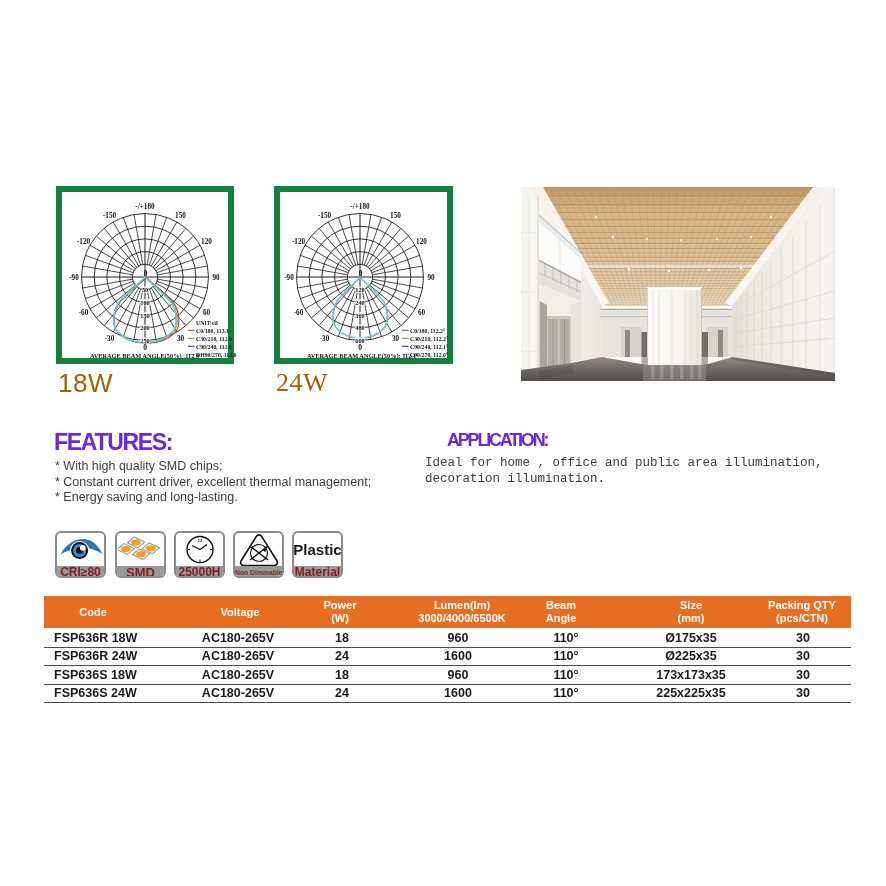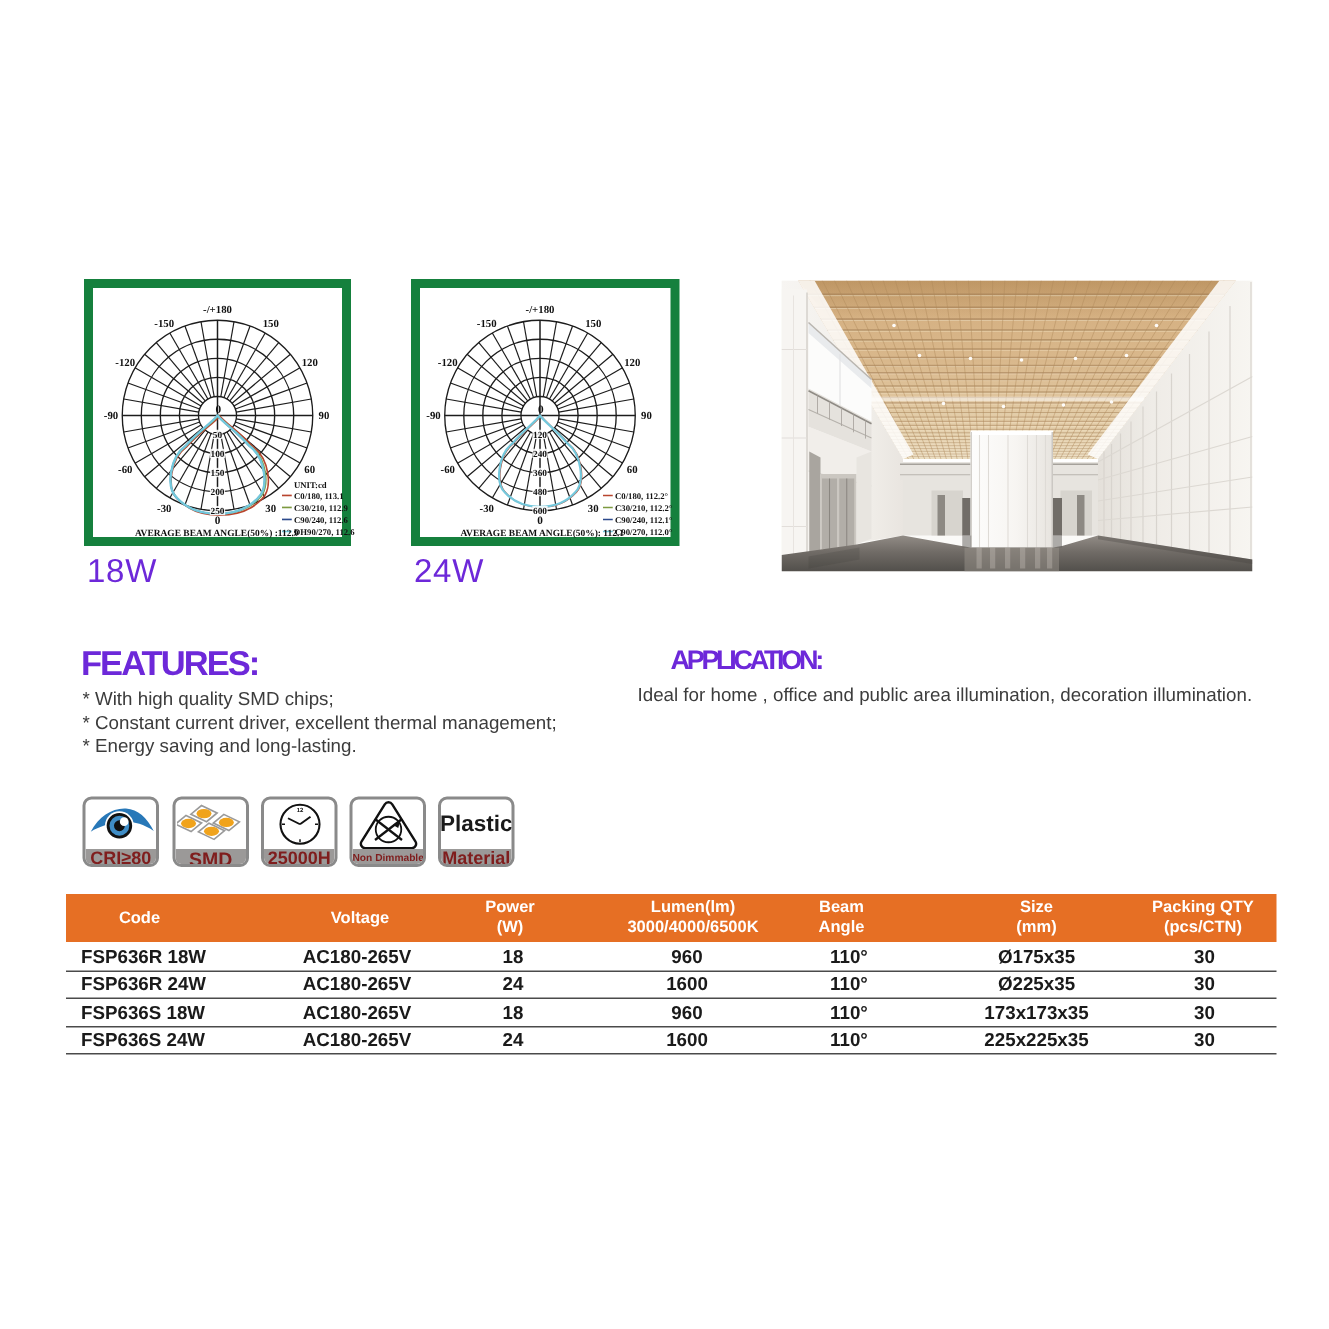--- a/index.html
+++ b/index.html
@@ -1,18 +1,18 @@
 <!DOCTYPE html>
 <html><head><meta charset="utf-8">
 <style>
 * { margin:0; padding:0; box-sizing:border-box; }
 body { width:886px; height:886px; background:#fff; font-family:"Liberation Sans",sans-serif; position:relative; overflow:hidden; }
 .abs { position:absolute; }
 .chartbox { position:absolute; border:6px solid #15803d; background:#fff; }
-.wlabel { position:absolute; font-size:22px; color:#6d28d9; letter-spacing:0.5px;text-align:center; }
+.wlabel { position:absolute; font-size:26px; color:#a16207; letter-spacing:0.5px;text-align:center; }
 h2 { position:absolute; font-size:23px; font-weight:bold; color:#6d28d9; }
 .body { position:absolute; font-size:12.5px; color:#3c3c3c; line-height:15.6px; }
 .badge { position:absolute; top:531px; width:51px; height:47px; border:2px solid #8a8a8a; border-radius:6px; background:#fff; overflow:hidden; }
 .bicon { height:33px; display:flex; align-items:center; justify-content:center; }
 .bband { height:14px; background:#9b9998; color:#7f1d1d; font-weight:bold; text-align:center; line-height:13px; letter-spacing:0; white-space:nowrap; }
 .thead { position:absolute; left:44px; top:596px; width:807px; height:32px; background:#e66f24; }
 .th { position:absolute; top:596px; height:32px; color:#fff; font-weight:bold; font-size:11px; line-height:13px; text-align:center; display:flex; align-items:center; justify-content:center; }
 .td { position:absolute; font-size:12.5px; color:#1a1a1a; text-align:center;font-weight:bold; }
 .tline { position:absolute; left:44px; width:807px; height:1px; background:#4a4a4a; }
 </style></head>
@@ -385,25 +385,25 @@
       <rect x="149" y="178" width="3.5" height="14" fill="#d6d0c9" opacity="0.3"></rect>
       <rect x="159" y="178" width="3.5" height="14" fill="#d6d0c9" opacity="0.3"></rect>
       <rect x="169" y="178" width="3.5" height="14" fill="#d6d0c9" opacity="0.3"></rect>
       <rect x="177" y="178" width="3.5" height="14" fill="#d6d0c9" opacity="0.3"></rect>
       <polygon points="18,184 52,178 52,186 18,192 " fill="#3e3b38" opacity="0.2"></polygon>
       <polygon points="211,170 314,186 314,189 211,172.5" fill="#413e3b" opacity="0.3"></polygon>
       <rect x="120.5" y="170" width="6" height="8" fill="#5f5b57" opacity="0.5"></rect>
       <rect x="181" y="170" width="6" height="8" fill="#5f5b57" opacity="0.5"></rect>
     </svg></div>
 <div class="wlabel" style="left:58px;top:368px;">18W</div>
-<div class="wlabel" style="left:276px;top:368px;">24W</div>
+<div class="wlabel" style="left:276px;top:368px;font-family:Liberation Serif, serif;">24W</div>
 <h2 style="left:54px;top:429px;letter-spacing:-1.3px;">FEATURES:</h2>
 <div class="body" style="left:55px;top:459px;">* With high quality SMD chips;<br>* Constant current driver, excellent thermal management;<br>* Energy saving and long-lasting.</div>
 <h2 style="left:426px;top:430px;font-size:18px;letter-spacing:-2.2px;margin-left:21px;">APPLICATION:</h2>
-<div class="body" style="left:425px;top:456px;">Ideal for home , office and public area illumination, decoration illumination.</div>
+<div class="body" style="left:425px;top:456px;font-family:Liberation Mono, monospace;">Ideal for home , office and public area illumination, decoration illumination.</div>
 <div class="badge" style="left:55px">
     <div class="bicon">
       <svg width="46" height="31" viewBox="0 0 46 31">
         <path d="M2.5 20.5 C8 10 17 4.5 26 5 C34 5.5 40 11 44.5 20 C37 15 30 13.5 24 14 C15 14.7 8 17 2.5 20.5 Z" fill="#2878b8"></path>
         <circle cx="21.6" cy="16.5" r="9.6" fill="#fff"></circle>
         <circle cx="21.6" cy="16.5" r="8.5" fill="#111"></circle>
         <circle cx="21.6" cy="16.5" r="6.6" fill="#3f8dc6"></circle>
         <circle cx="21.6" cy="16.5" r="3.6" fill="#111"></circle>
         <circle cx="24.8" cy="13.8" r="2.9" fill="#fff"></circle>
       </svg>

